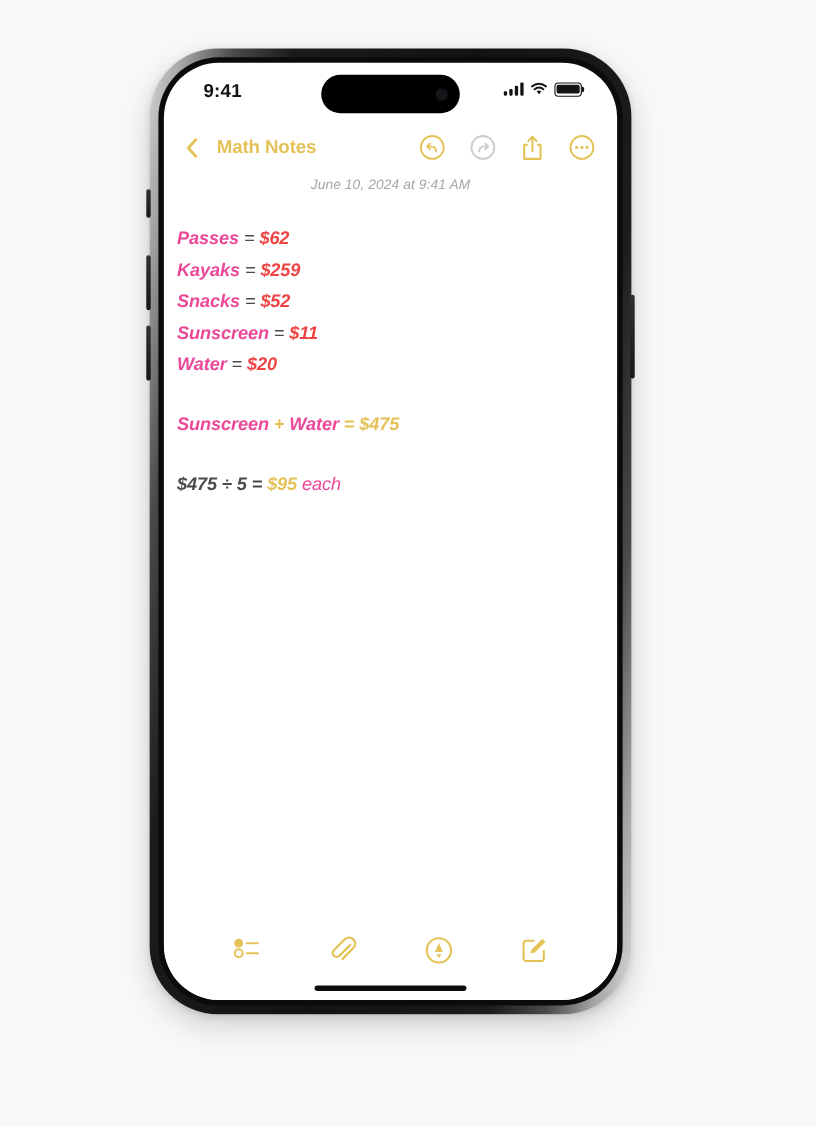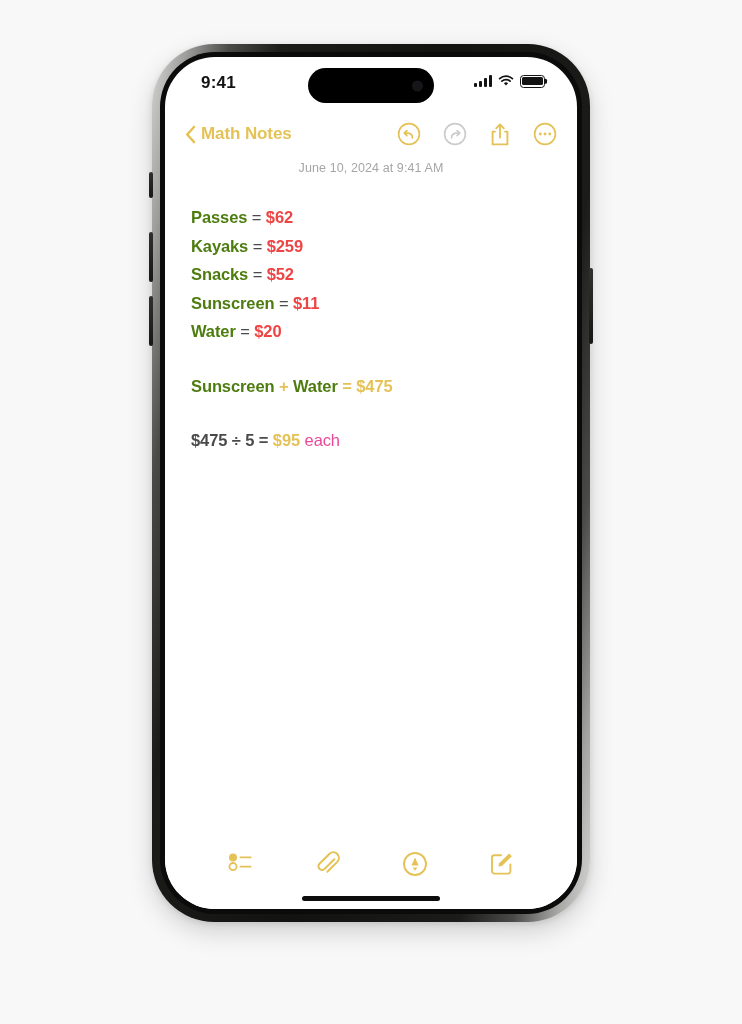--- a/index.html
+++ b/index.html
@@ -15,21 +15,21 @@
   #stage {
     position: relative;
     width: 742px;
     height: 1024px;
     background: #f8f8f8;
   }
 
   
   #phone-frame {
     position: absolute;
-    left: 152px;
+    left: 136px;
     top: 44px;
     width: 438px;
     height: 878px;
     border-radius: 62px;
     background: linear-gradient(100deg,#d8d8d6 0%,#9e9e9c 6%,#4a4a48 13%,#1b1b1a 22%,
                                 #121211 50%,#1b1b1a 78%,#4a4a48 87%,#a4a4a2 94%,#dcdcda 100%);
     box-shadow: 0 10px 26px rgba(0,0,0,.16), 0 2px 6px rgba(0,0,0,.10);
   }
   #phone-inner-bezel {
     position: absolute;
@@ -124,21 +124,21 @@
     position: absolute;
     left: 0; top: 54px;
     width: 412px; height: 46px;
     display: flex;
     align-items: center;
     padding: 0 20px;
   }
   #back-button {
     display: flex;
     align-items: center;
-    gap: 5px;
+    gap: 17px;
     cursor: pointer;
   }
   #back-label {
     font-size: 17px;
     font-weight: bold;
     color: #e5c257;
     letter-spacing: -.1px;
   }
   #nav-actions {
     margin-left: auto;
@@ -147,22 +147,23 @@
     gap: 22px;
   }
   .nav-icon { cursor: pointer; display: block; }
 
   
   #note-scroll {
     position: absolute;
     left: 0; top: 100px;
     width: 412px; bottom: 68px;
     background: #fff;
-    padding: 0 26px;
+    padding: 0 12px;
     overflow: hidden;
+    font-style: italic;
   }
   #note-date {
     text-align: center;
     font-size: 12.5px;
     color: #a6a6a6;
     margin-top: 4px;
     letter-spacing: .1px;
   }
   #note-title {
     margin-top: 16px;
@@ -175,21 +176,21 @@
   #note-title-emoji { font-size: 19px; }
 
   #expense-list { margin-top: 28px; }
   .expense-row {
     font-size: 16.5px;
     line-height: 28.5px;
     color: #4a4a4a;
     letter-spacing: -.1px;
     white-space: nowrap;
   }
-  .token { color: #4d7c0f; font-weight: bold; }
+  .token { color: #ec4899; font-weight: bold; }
   .op    { color: #4a4a4a; }
   .amount { color: #ef4444; font-weight: bold; text-align: right; }
 
   #sum-block {
     margin-top: 26px;
     font-size: 16.5px;
     line-height: 28.5px;
     letter-spacing: -.1px;
   }
   #sum-block .plus { color: #e5c257; font-weight: bold; }

